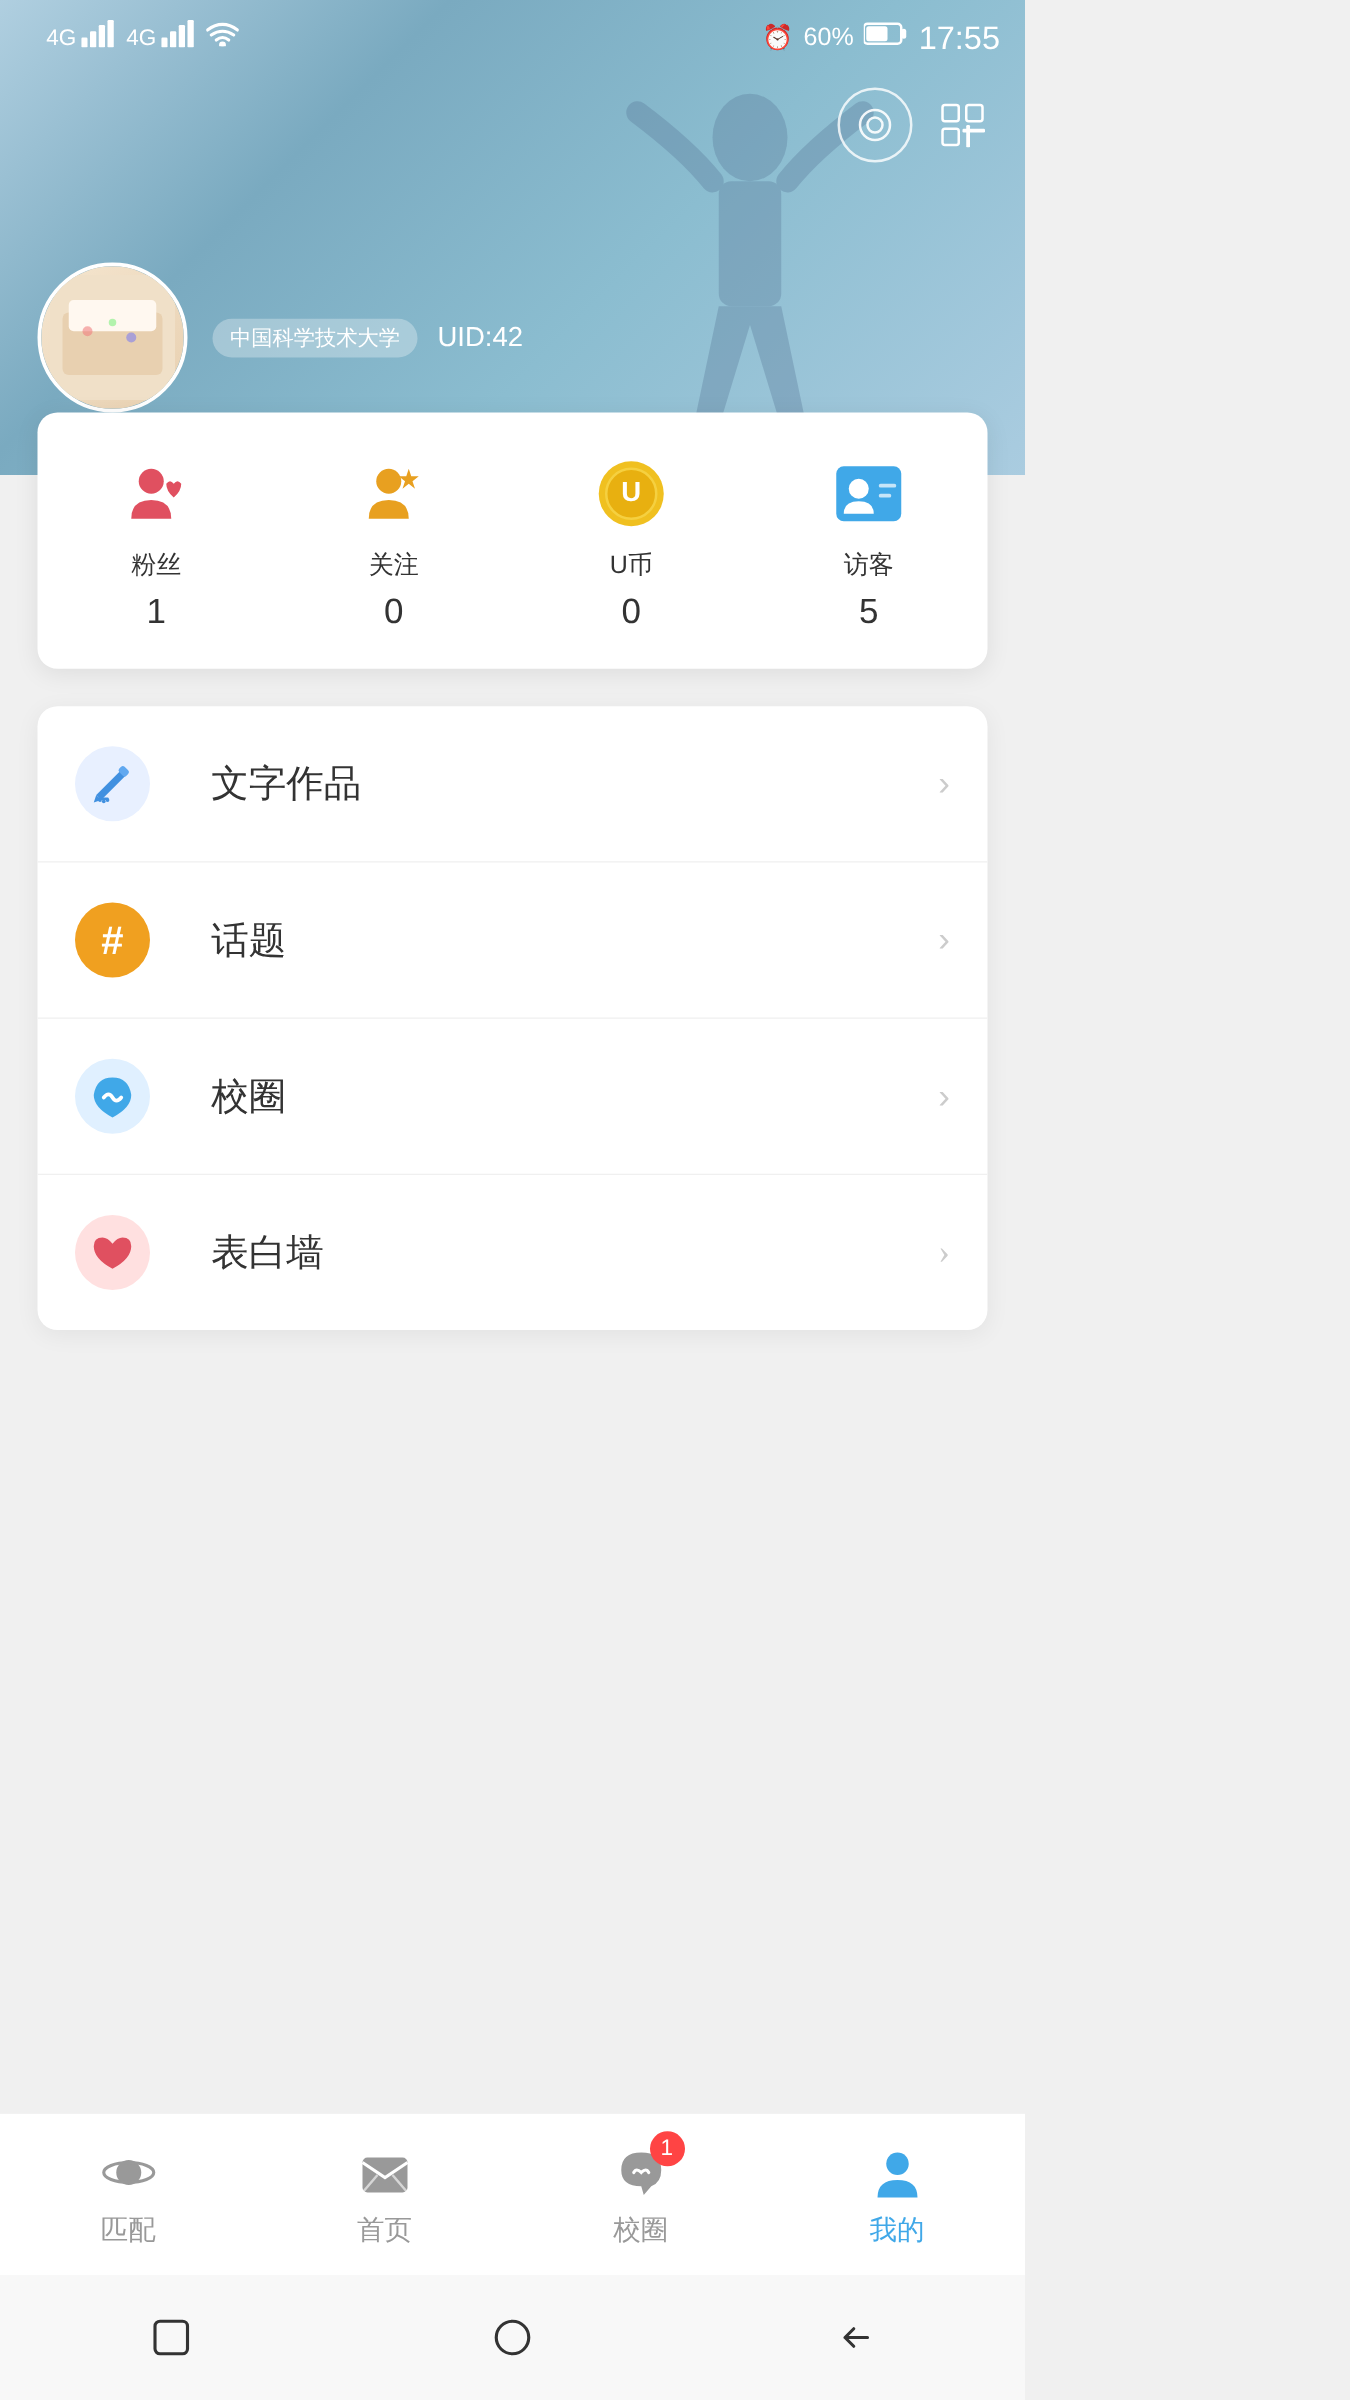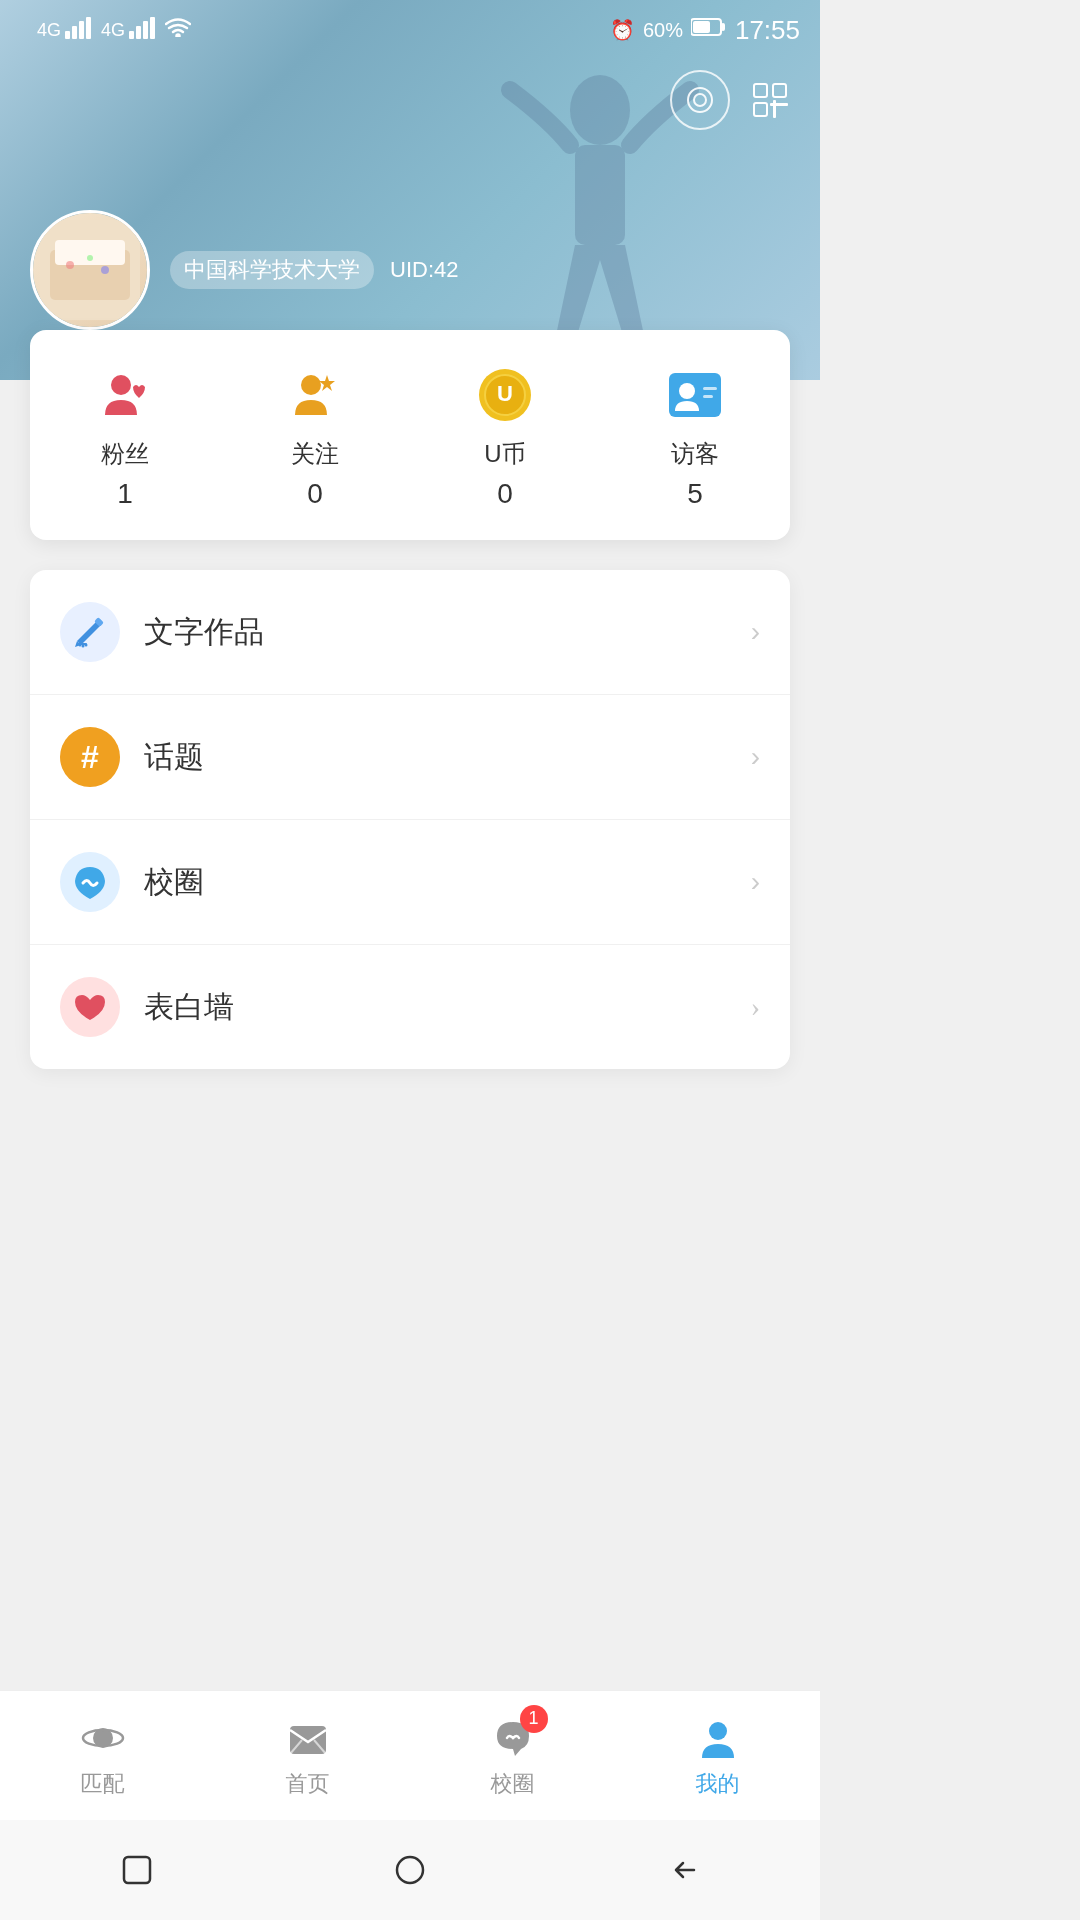--- a/index.html
+++ b/index.html
@@ -132,21 +132,21 @@
     }
     .user-meta {
       display: flex;
       align-items: center;
       gap: 16px;
     }
     .user-school {
       background: rgba(255,255,255,0.3);
       padding: 4px 14px;
       border-radius: 20px;
-      font-size: 22px;
+      font-size: 17px;
       color: #fff;
     }
     .user-uid {
       font-size: 22px;
       color: #fff;
     }
 
     
     .stats-card {
       background: #fff;
@@ -168,21 +168,21 @@
       flex: 1;
     }
     .stat-icon {
       width: 70px;
       height: 70px;
       display: flex;
       align-items: center;
       justify-content: center;
     }
     .stat-label {
-      font-size: 24px;
+      font-size: 20px;
       color: #333;
     }
     .stat-value {
       font-size: 28px;
       color: #333;
       font-weight: 500;
     }
 
     
     .menu-card {
@@ -191,20 +191,21 @@
       border-radius: 16px;
       overflow: hidden;
       box-shadow: 0 4px 20px rgba(0,0,0,0.06);
     }
     .menu-item {
       display: flex;
       align-items: center;
       padding: 32px 30px;
       border-bottom: 1px solid #f0f0f0;
       cursor: pointer;
+      gap: 25px;
     }
     .menu-item:last-child {
       border-bottom: none;
       font-family: Liberation Serif, serif;
     }
     .menu-item-icon {
       width: 60px;
       height: 60px;
       border-radius: 50%;
       display: flex;

